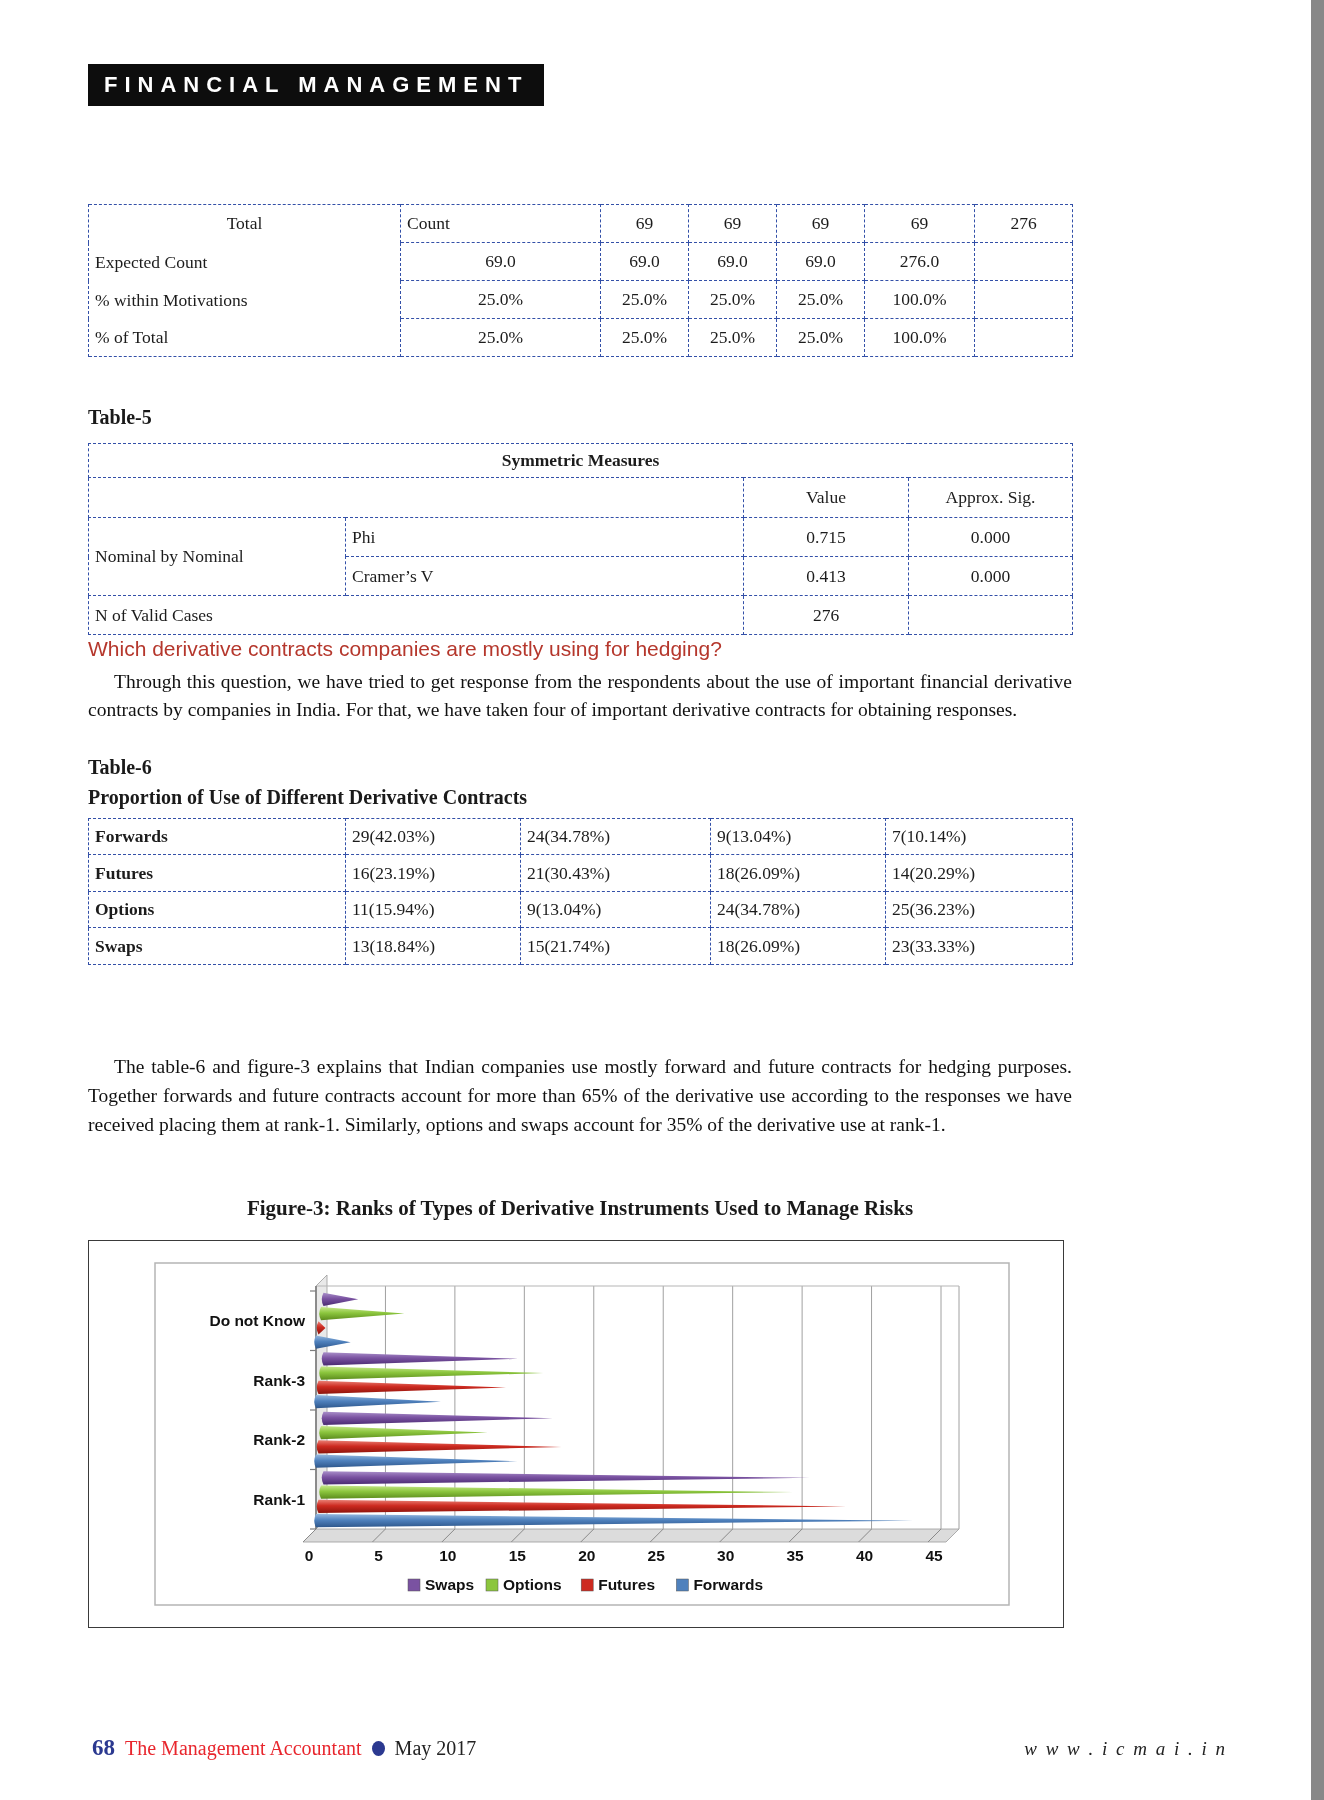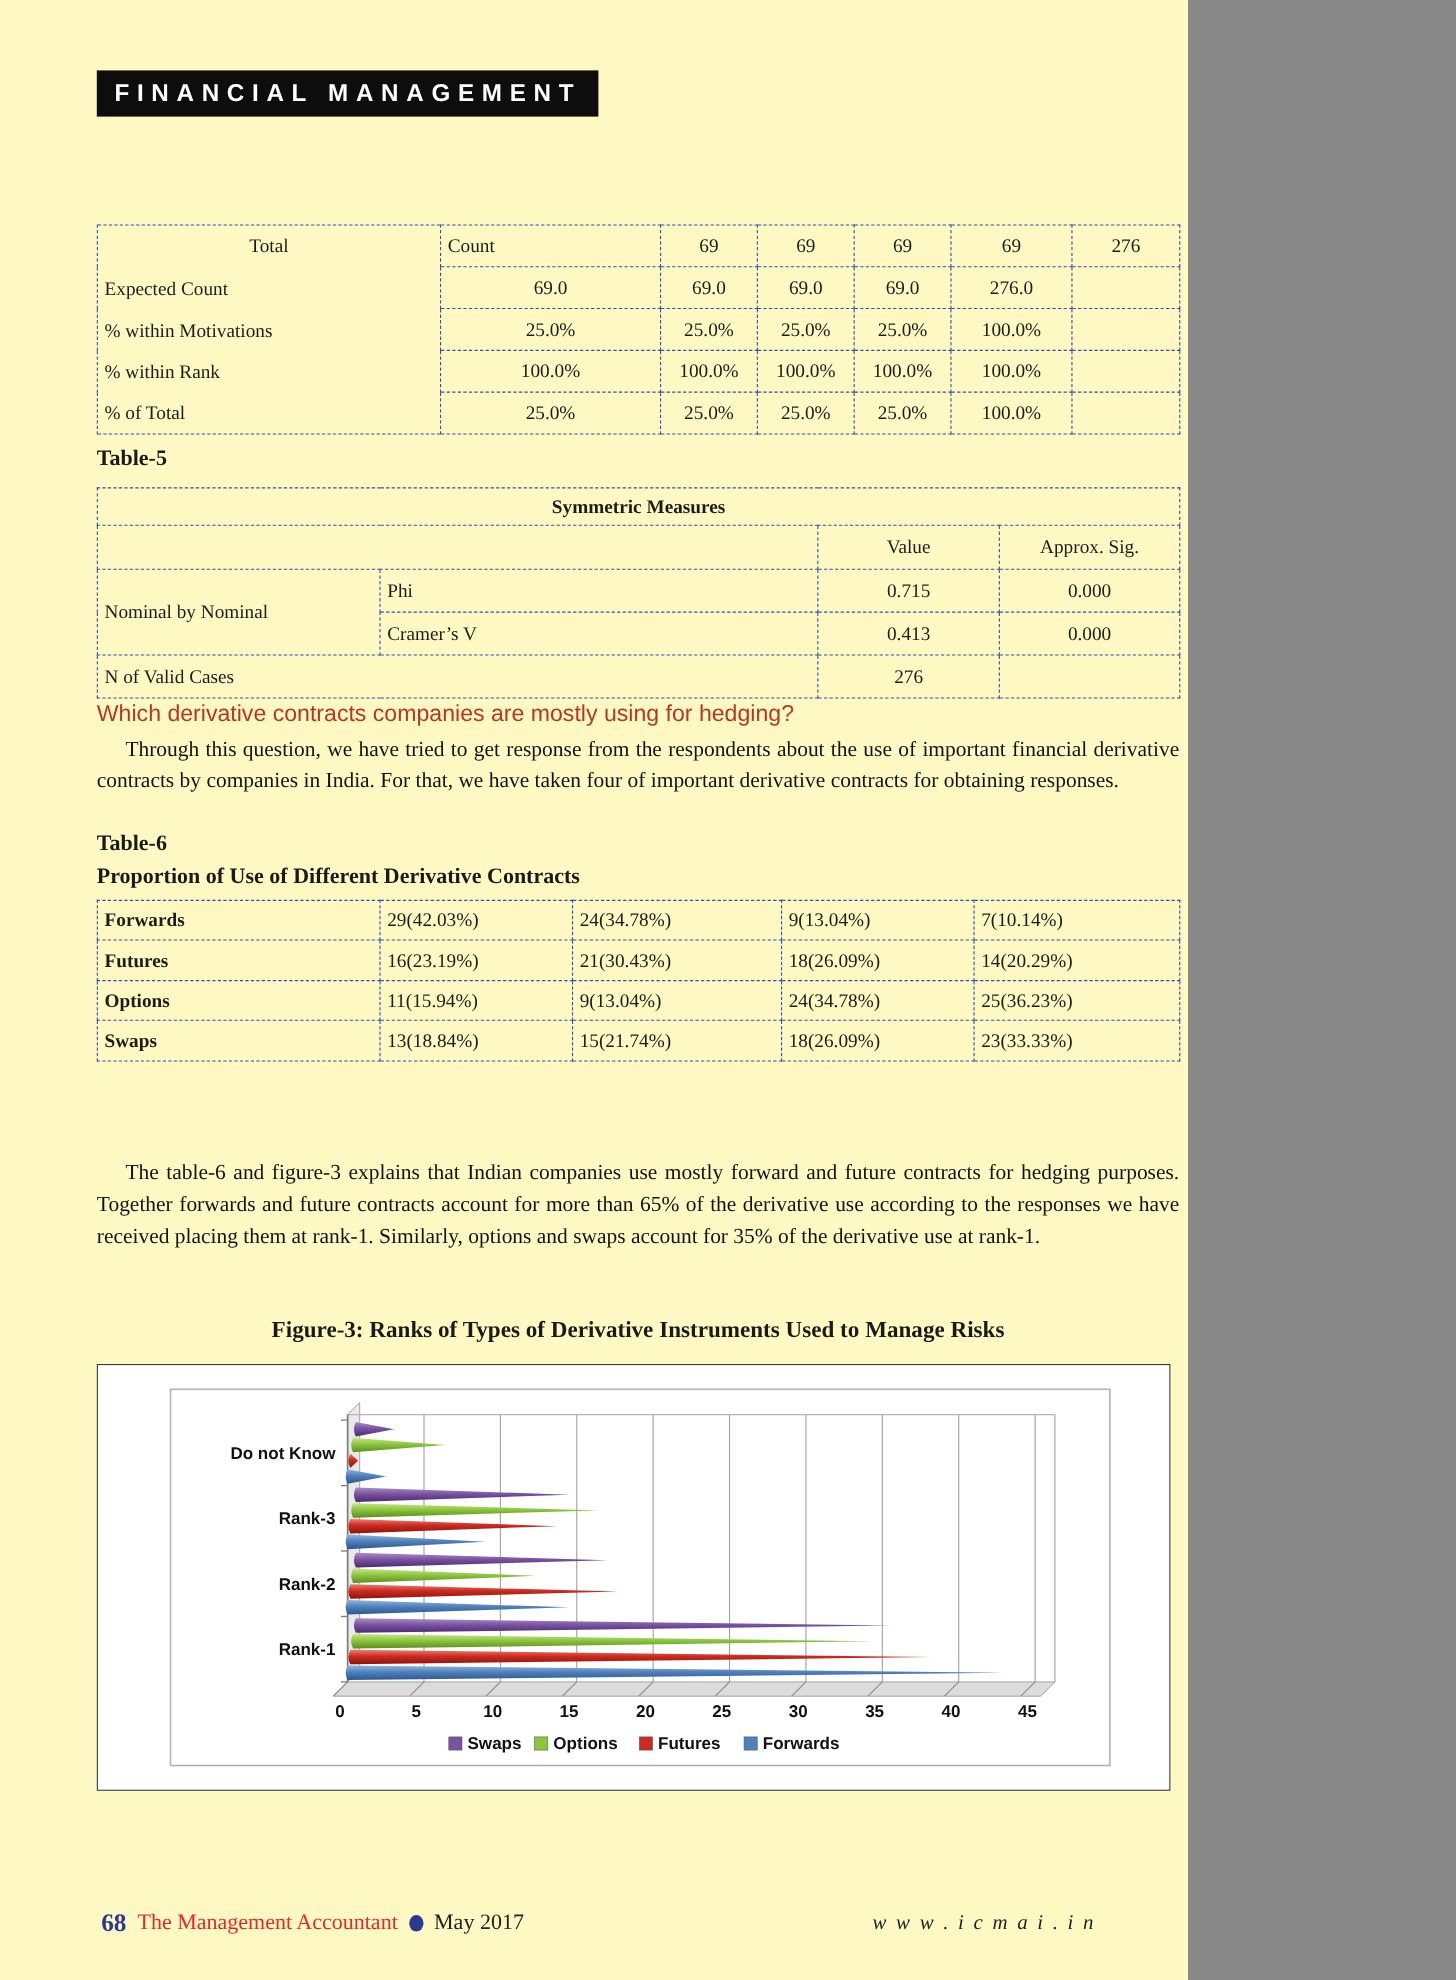--- a/index.html
+++ b/index.html
@@ -1,16 +1,16 @@
 <!DOCTYPE html>
 <html><head>
 <meta charset="utf-8">
 <style>
   html,body{margin:0;padding:0;background:#888;}
-  #page{position:relative;width:1080px;height:1800px;background:#fef9c3;
+  #page{position:relative;width:1311px;height:1800px;background:#ffffff;
         font-family:"Liberation Serif",serif;color:#1a1a1a;overflow:hidden;}
   .abs{position:absolute;}
 
   
   .banner{left:88px;top:64px;height:42px;background:#0d0d0d;color:#ffffff;
           display:flex;align-items:center;padding:0 16px;
           font-family:"Liberation Sans",sans-serif;font-weight:bold;
           font-size:22px;letter-spacing:7px;}
 
   
@@ -87,29 +87,20 @@
       <td class="ctr">69.0</td>
       <td class="ctr">276.0</td>
       <td class="ctr"></td>
     </tr>
     <tr style="height:38px">
       <td class="lab low">% within Motivations</td>
       <td class="ctr">25.0%</td>
       <td class="ctr">25.0%</td>
       <td class="ctr">25.0%</td>
       <td class="ctr">25.0%</td>
-      <td class="ctr">100.0%</td>
-      <td class="ctr"></td>
-    </tr>
-    <tr style="height:38px">
-      <td class="lab low">% within Rank</td>
-      <td class="ctr">100.0%</td>
-      <td class="ctr">100.0%</td>
-      <td class="ctr">100.0%</td>
-      <td class="ctr">100.0%</td>
       <td class="ctr">100.0%</td>
       <td class="ctr"></td>
     </tr>
     <tr style="height:38px">
       <td class="lab">% of Total</td>
       <td class="ctr">25.0%</td>
       <td class="ctr">25.0%</td>
       <td class="ctr">25.0%</td>
       <td class="ctr">25.0%</td>
       <td class="ctr">100.0%</td>

